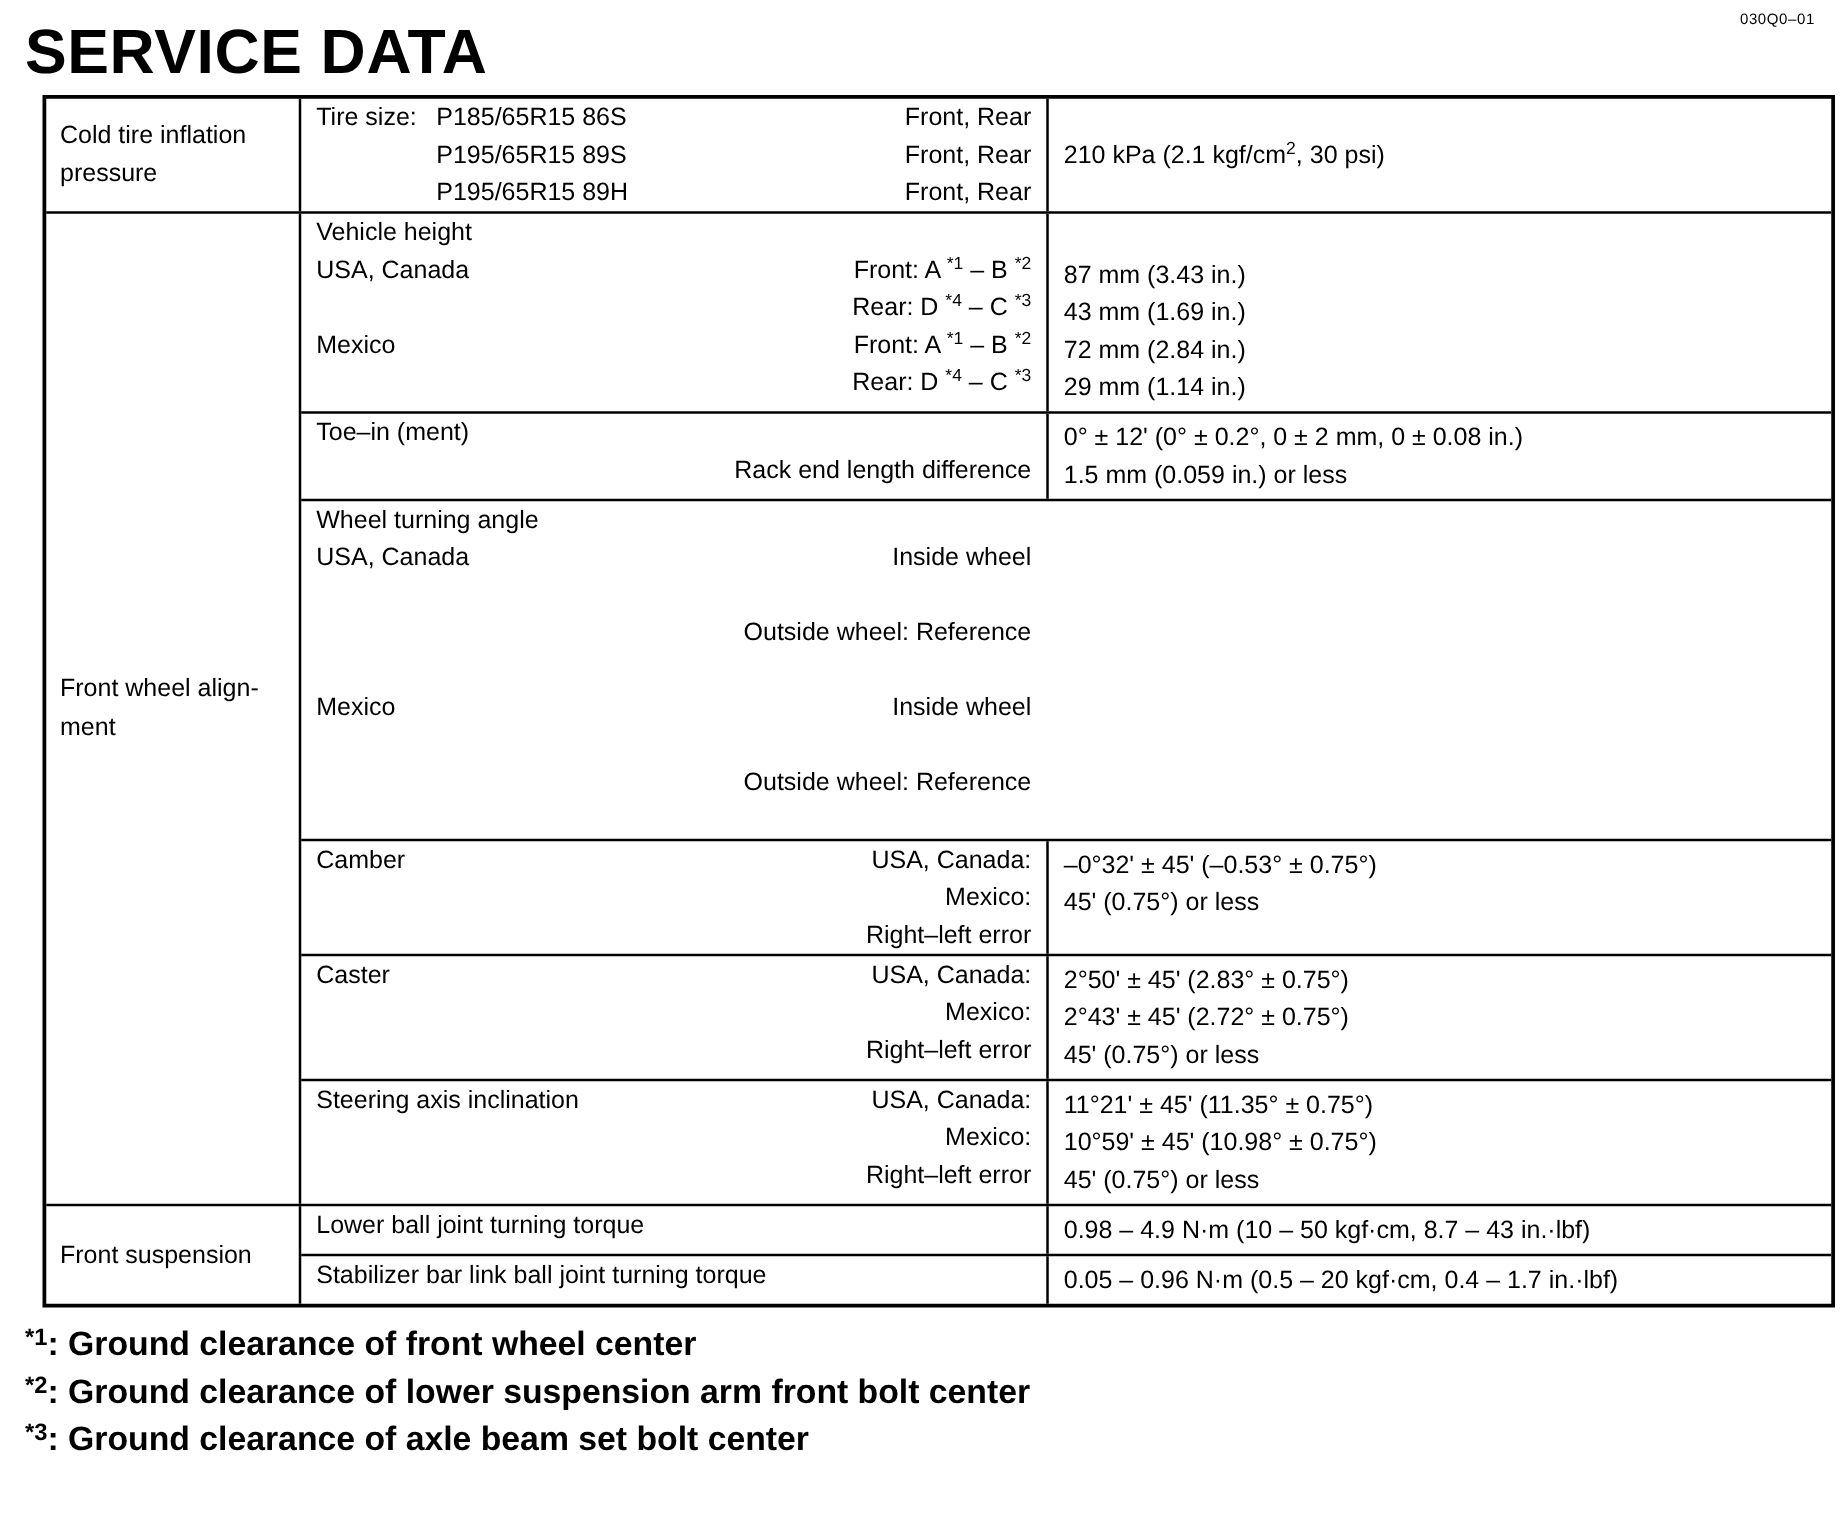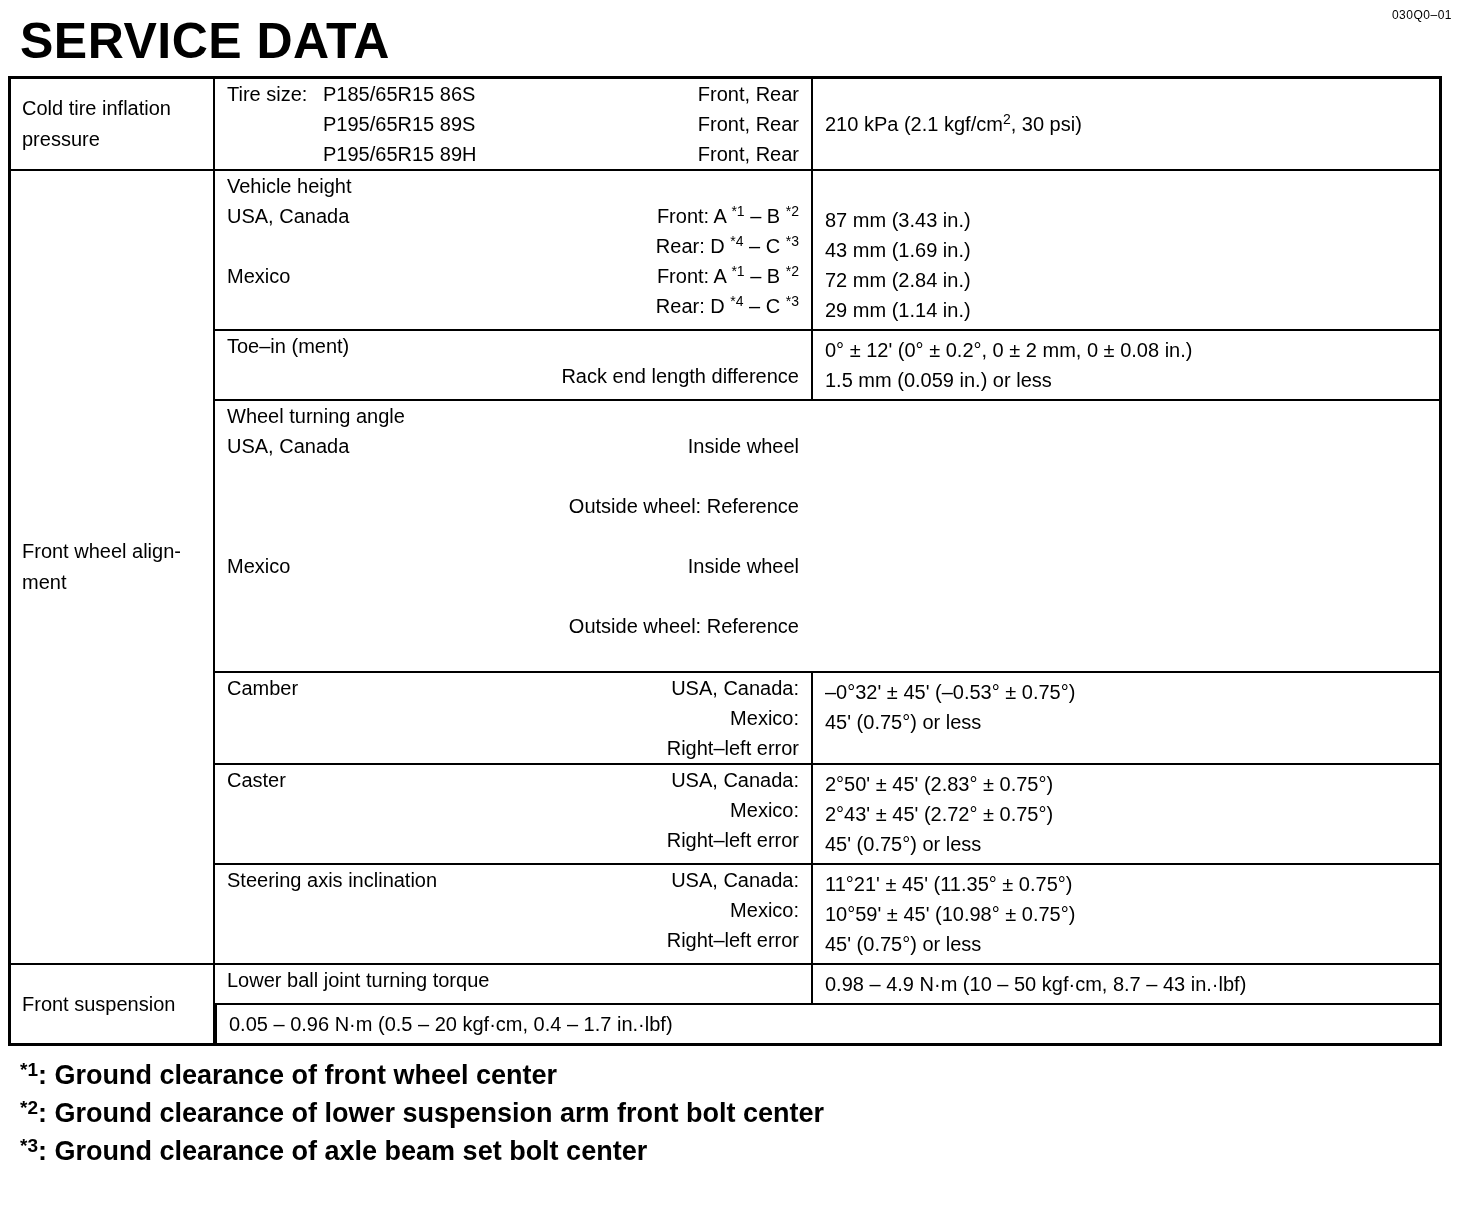--- a/index.html
+++ b/index.html
@@ -12,21 +12,21 @@
   .doc-code {
     position:absolute; top:8px; right:20px;
     font-size:12px; letter-spacing:.5px;
   }
   .title {
     font-weight:bold; font-size:50px; line-height:46px;
     letter-spacing:.5px;
     margin:18px 0 12px 20px;
   }
   .svc-table {
-    margin-left:8px; width:1434px;
+    margin-left:34px; width:1434px;
     border:3px solid #000; box-sizing:border-box;
     font-size:20px;
   }
   .trow { display:flex; }
   .trow + .trow { border-top:2px solid #000; }
   .col1 {
     flex:0 0 204px; width:204px; box-sizing:border-box;
     border-right:2px solid #000;
     padding:8px 8px 8px 11px;
     display:flex; align-items:center;
@@ -252,20 +252,25 @@
           <div class="specs">
             <div class="line">
                 <span class="lleft">Lower ball joint turning torque</span>
               </div>
           </div>
           <div class="vals">
             <div class="line">0.98 – 4.9 N·m (10 – 50 kgf·cm, 8.7 – 43 in.·lbf)</div>
           </div>
         </div>
         <div class="subsec">
+          <div class="specs">
+            <div class="line">
+                <span class="lleft">Stabilizer bar link ball joint turning torque</span>
+              </div>
+          </div>
           <div class="vals">
             <div class="line">0.05 – 0.96 N·m (0.5 – 20 kgf·cm, 0.4 – 1.7 in.·lbf)</div>
           </div>
         </div>
       </div>
     </div>
 
   </div>
 
   <div class="fnotes">

